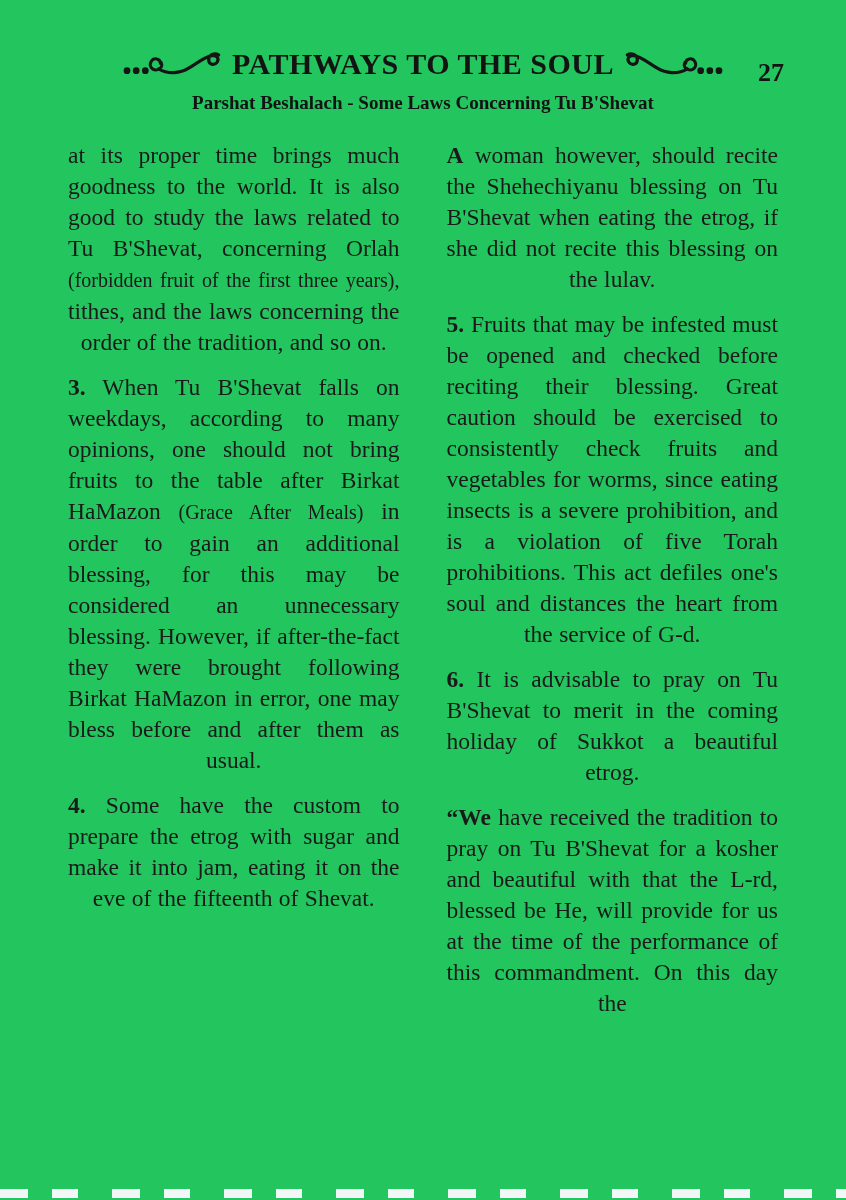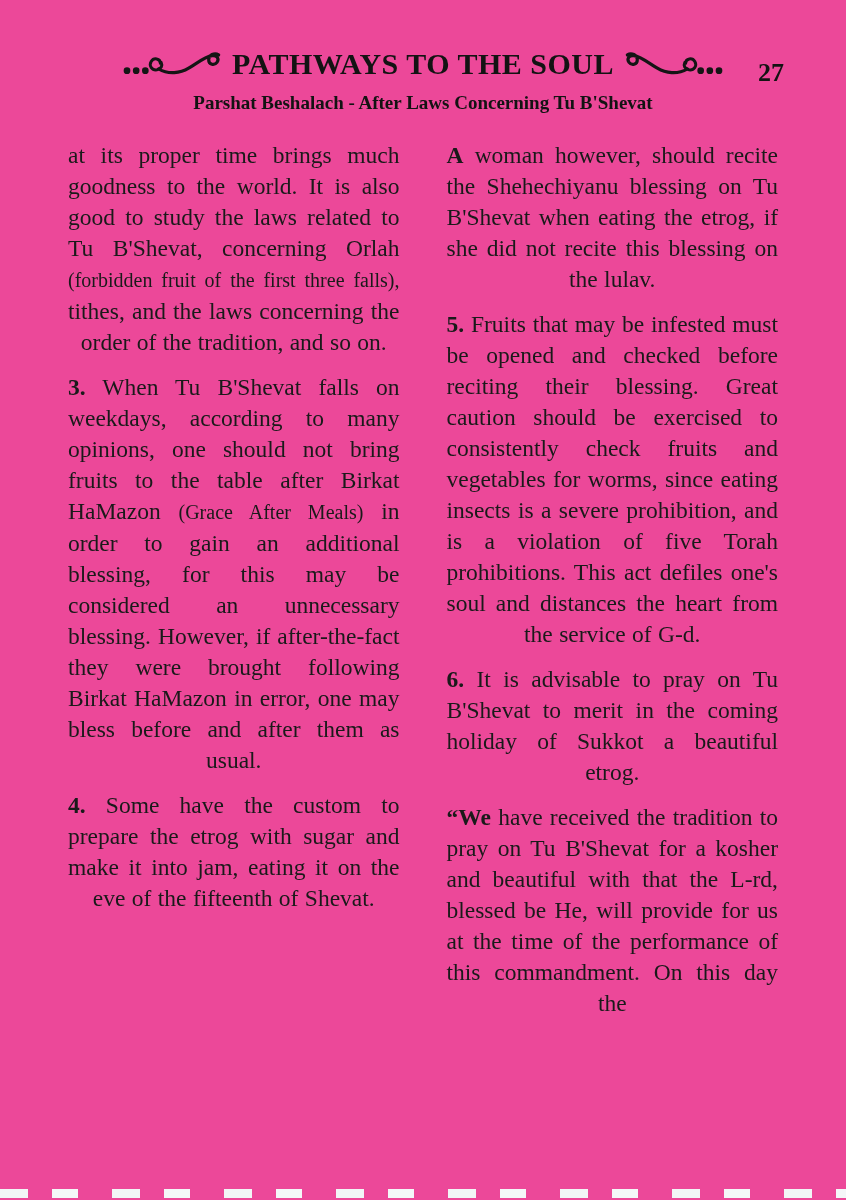--- a/index.html
+++ b/index.html
@@ -1,20 +1,20 @@
 <!DOCTYPE html>
 <html><head>
 <meta charset="utf-8">
 <style>
   html, body { margin: 0; padding: 0; background: #ffffff; }
   .page {
     position: relative;
     width: 846px;
     height: 1200px;
-    background: #ec4899;
+    background: #22c55e;
     font-family: "Liberation Serif", serif;
     color: #1a1a1a;
     overflow: hidden;
     box-sizing: border-box;
   }
   .title-row {
     display: flex;
     justify-content: center;
     align-items: center;
     gap: 10px;
@@ -100,26 +100,26 @@
         <g fill="none" stroke="#151515" stroke-linecap="round" transform="scale(-1,1) translate(-120,0)">
           <circle cx="6" cy="30" r="4" fill="#151515" stroke="none"></circle>
           <circle cx="17" cy="30" r="4" fill="#151515" stroke="none"></circle>
           <circle cx="28" cy="30" r="4" fill="#151515" stroke="none"></circle>
           <path d="M46 21 C46 15 38 14 35 19 C32 24 36 30 42 29 C47 28 49 24 47 20" stroke-width="3.6"></path>
           <path d="M44 28 C56 35 70 33 80 27 C90 21 100 13 108 12 C114 11 117 16 114 20 C111 24 104 23 104 17 C104 11 111 8 116 11" stroke-width="3.8"></path>
         </g>
       </svg>
     </div>
     <div class="page-number">27</div>
-    <h2 class="subtitle">Parshat Beshalach - After Laws Concerning Tu B'Shevat</h2>
+    <h2 class="subtitle">Parshat Beshalach - Some Laws Concerning Tu B'Shevat</h2>
   </header>
 
   <main class="columns">
     <section class="col">
-        <p class="para"><span class="seg-normal">at its proper time brings much goodness to the world. It is also good to study the laws related to Tu B'Shevat, concerning Orlah </span><span class="seg-small">(forbidden fruit of the first three falls),</span><span class="seg-normal"> tithes, and the laws concerning the order of the tradition, and so on.</span></p>
+        <p class="para"><span class="seg-normal">at its proper time brings much goodness to the world. It is also good to study the laws related to Tu B'Shevat, concerning Orlah </span><span class="seg-small">(forbidden fruit of the first three years),</span><span class="seg-normal"> tithes, and the laws concerning the order of the tradition, and so on.</span></p>
         <p class="para"><span class="seg-bold">3.</span><span class="seg-normal"> When Tu B'Shevat falls on weekdays, according to many opinions, one should not bring fruits to the table after Birkat HaMazon </span><span class="seg-small">(Grace After Meals)</span><span class="seg-normal"> in order to gain an additional blessing, for this may be considered an unnecessary blessing. However, if after-the-fact they were brought following Birkat HaMazon in error, one may bless before and after them as usual.</span></p>
         <p class="para"><span class="seg-bold">4.</span><span class="seg-normal"> Some have the custom to prepare the etrog with sugar and make it into jam, eating it on the eve of the fifteenth of Shevat.</span></p>
       </section>
     <section class="col">
         <p class="para"><span class="seg-bold">A</span><span class="seg-normal"> woman however, should recite the Shehechiyanu blessing on Tu B'Shevat when eating the etrog, if she did not recite this blessing on the lulav.</span></p>
         <p class="para"><span class="seg-bold">5.</span><span class="seg-normal"> Fruits that may be infested must be opened and checked before reciting their blessing. Great caution should be exercised to consistently check fruits and vegetables for worms, since eating insects is a severe prohibition, and is a violation of five Torah prohibitions. This act defiles one's soul and distances the heart from the service of G-d.</span></p>
         <p class="para"><span class="seg-bold">6.</span><span class="seg-normal"> It is advisable to pray on Tu B'Shevat to merit in the coming holiday of Sukkot a beautiful etrog.</span></p>
         <p class="para"><span class="seg-bold">“We</span><span class="seg-normal"> have received the tradition to pray on Tu B'Shevat for a kosher and beautiful with that the L-rd, blessed be He, will provide for us at the time of the performance of this commandment. On this day the</span></p>
       </section>
   </main>

